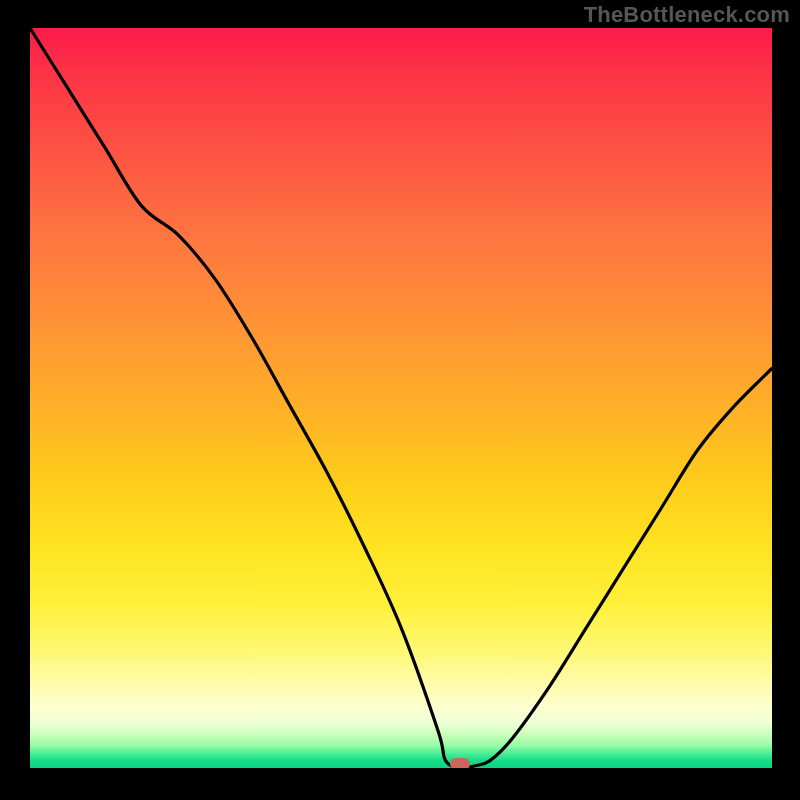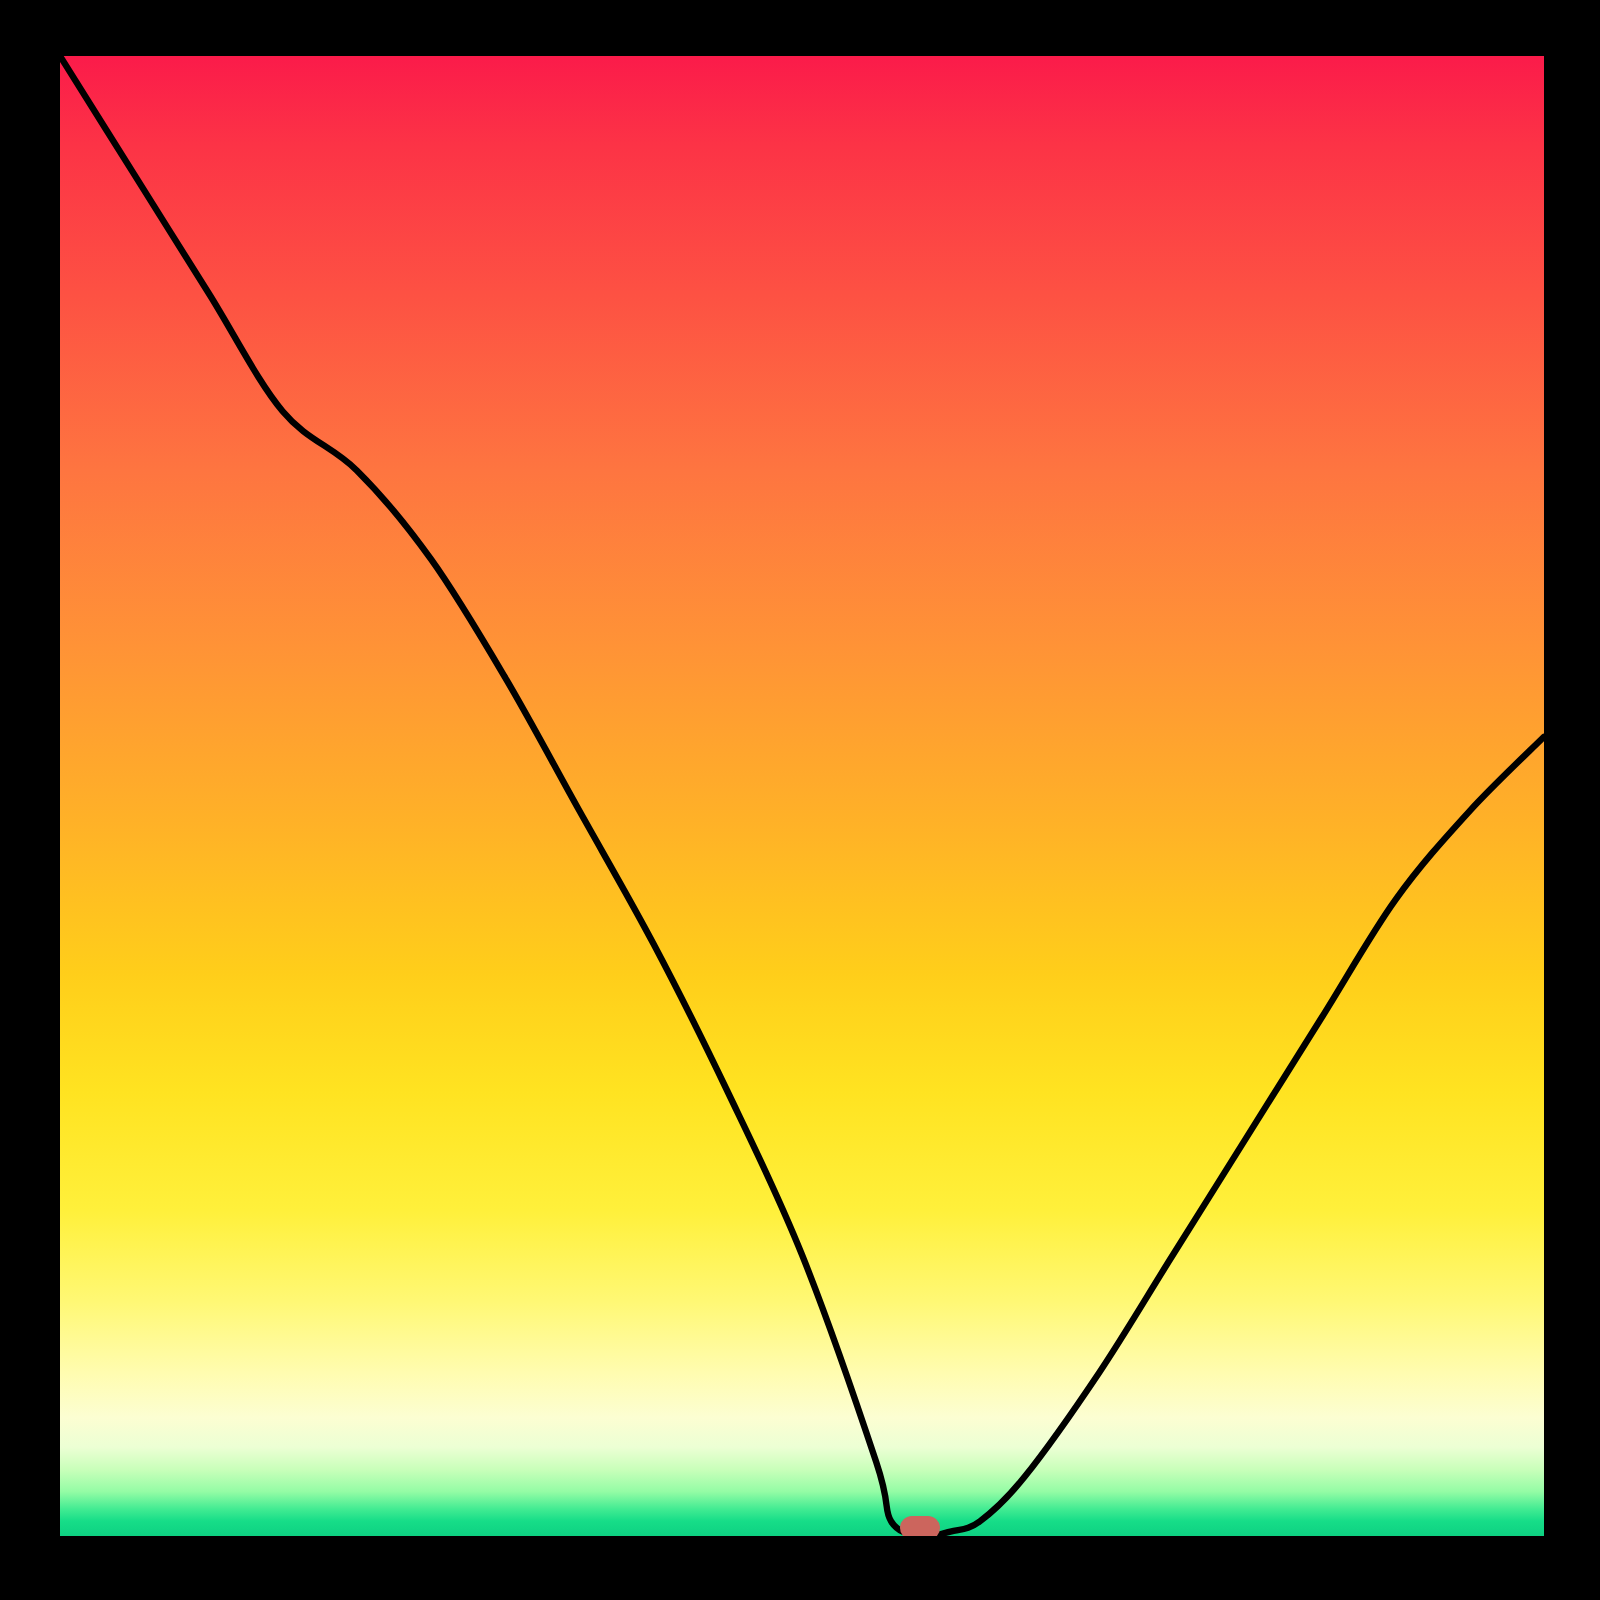--- a/index.html
+++ b/index.html
@@ -79,20 +79,21 @@
     height: 12px;
     border-radius: 6px;
     background: #cc655d;
     transform: translate(-50%, -50%);
   }
 </style>
 </head>
 <body>
 
 <div class="frame">
+  <div class="watermark">TheBottleneck.com</div>
 
   <div class="plot-area">
     <div class="gradient">
       <div class="gradient-top"></div>
     </div>
 
     <svg class="curve" viewBox="0 0 742 740" preserveAspectRatio="none">
       <path fill="none" stroke="#000" stroke-width="3.2" stroke-linecap="round" d="M 0.0 0.0 C 6.2 9.9, 24.7 39.5, 37.1 59.2 C 49.5 78.9, 61.8 98.7, 74.2 118.4 C 86.6 138.1, 98.9 162.8, 111.3 177.6 C 123.7 192.4, 136.0 194.9, 148.4 207.2 C 160.8 219.5, 173.1 234.3, 185.5 251.6 C 197.9 268.9, 210.2 289.8, 222.6 310.8 C 235.0 331.8, 247.3 355.2, 259.7 377.4 C 272.1 399.6, 284.4 420.6, 296.8 444.0 C 309.2 467.4, 321.5 492.1, 333.9 518.0 C 346.3 543.9, 358.6 568.6, 371.0 599.4 C 383.4 630.2, 400.7 680.8, 408.1 703.0 C 415.5 725.2, 411.8 726.4, 415.5 732.6 C 419.2 738.8, 425.4 739.1, 430.4 740.0 C 435.3 740.9, 440.3 739.0, 445.2 737.8 C 450.1 736.5, 453.9 737.2, 460.0 732.6 C 466.2 728.0, 472.4 722.7, 482.3 710.4 C 492.2 698.1, 507.0 677.1, 519.4 658.6 C 531.8 640.1, 544.1 619.1, 556.5 599.4 C 568.9 579.7, 581.2 559.9, 593.6 540.2 C 606.0 520.5, 618.3 500.7, 630.7 481.0 C 643.1 461.3, 655.4 439.1, 667.8 421.8 C 680.2 404.5, 692.5 391.0, 704.9 377.4 C 717.3 363.8, 735.8 346.6, 742.0 340.4"></path>
     </svg>
 

